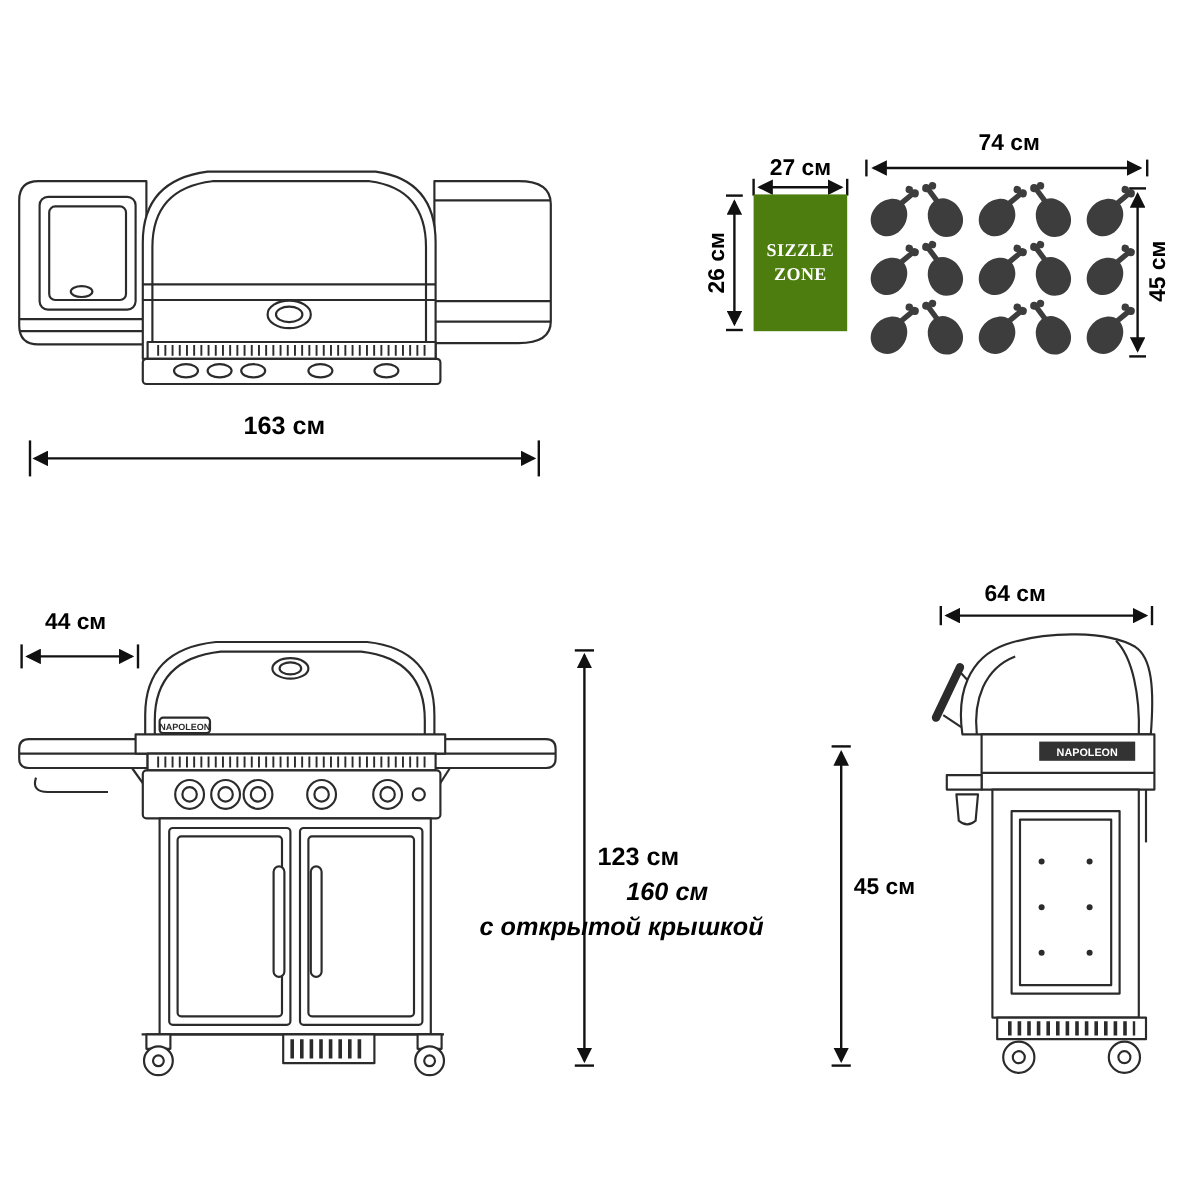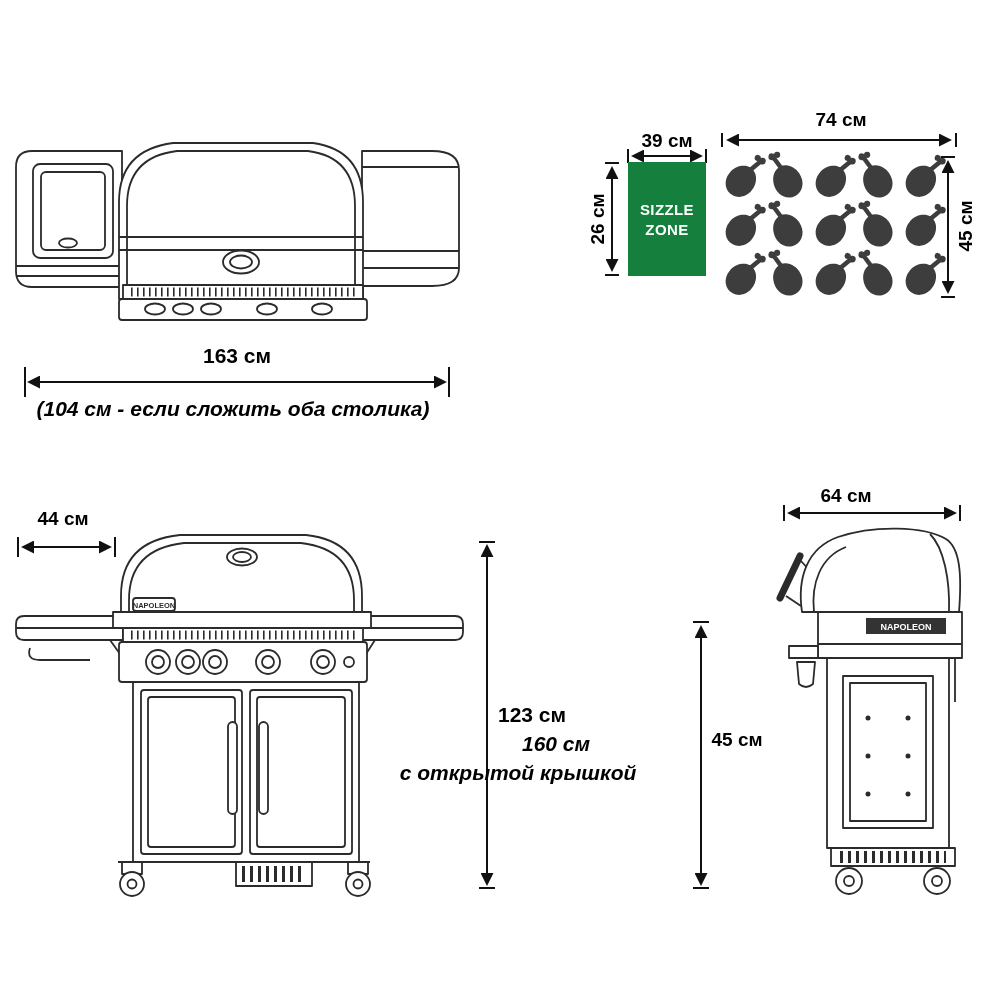--- a/index.html
+++ b/index.html
@@ -13,23 +13,23 @@
     white-space:nowrap;color:#000;font-weight:bold;
   }
   .dim{font-size:21px;}
   .sm{font-size:19px;}
   .it{font-style:italic;margin-left:24px;}
   .note{font-size:21px;font-weight:bold;font-style:italic;}
   .rot{transform:translate(-50%,-50%) rotate(-90deg);}
   .watermark{color:#989898;font-size:21px;letter-spacing:0.5px;}
   .sizzle-box{
     position:absolute;left:628px;top:162px;width:78px;height:114px;
-    background:#15803d;display:flex;flex-direction:column;align-items:center;
+    background:#4d7c0f;display:flex;flex-direction:column;align-items:center;
     justify-content:center;gap:3px;color:#ffffff;font-weight:bold;
-    font-size:15px;letter-spacing:0.4px;text-align:center;
+    font-size:15px;letter-spacing:0.4px;text-align:center;font-family:Liberation Serif, serif;
   }
 </style>
 </head>
 <body>
 
 <div class="canvas">
 
 <svg class="art" width="1000" height="1000" viewBox="0 0 1000 1000">
   <defs>
     <marker id="arr" viewBox="0 0 10 10" refX="8.5" refY="5" markerWidth="6.5" markerHeight="6.5" orient="auto-start-reverse">
@@ -230,22 +230,21 @@
     </g>
   </g>
 </svg>
 
 <div class="sizzle-box">
   <span>SIZZLE</span>
   <span>ZONE</span>
 </div>
 
 <div class="lbl dim" style="left:237px;top:356px">163 см</div>
-<div class="lbl note" style="left:233px;top:409px">(104 см - если сложить оба столика)</div>
-<div class="lbl dim sm" style="left:667px;top:141px">39 см</div>
+<div class="lbl dim sm" style="left:667px;top:141px">27 см</div>
 <div class="lbl dim sm rot" style="left:598px;top:219px">26 см</div>
 <div class="lbl dim sm" style="left:841px;top:120px">74 см</div>
 <div class="lbl dim sm rot" style="left:966px;top:226px">45 см</div>
 <div class="lbl dim sm" style="left:63px;top:519px">44 см</div>
 <div class="lbl dim" style="left:532px;top:715px">123 см</div>
 <div class="lbl dim it" style="left:532px;top:744px">160 см</div>
 <div class="lbl note" style="left:518px;top:773px">с открытой крышкой</div>
 <div class="lbl dim sm" style="left:846px;top:496px">64 см</div>
 <div class="lbl dim sm" style="left:737px;top:740px">45 см</div>
 

